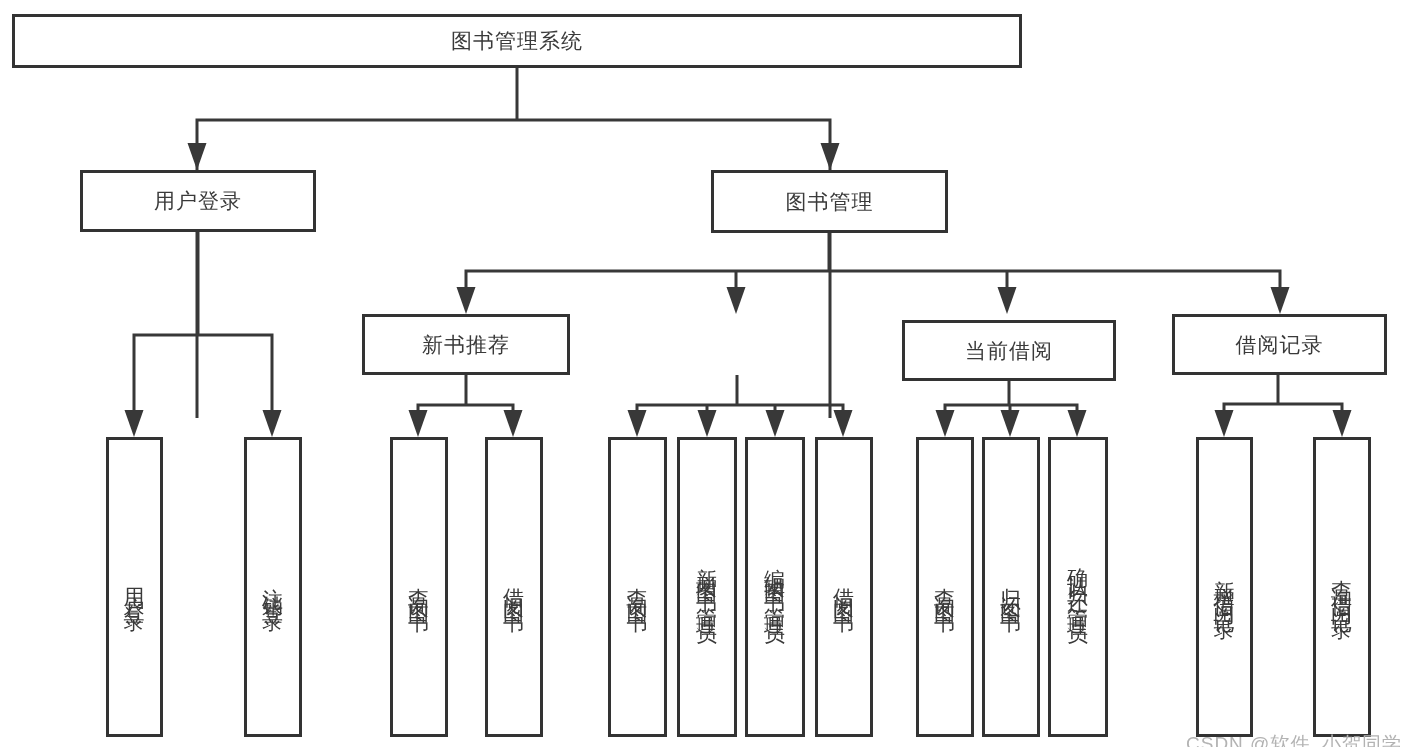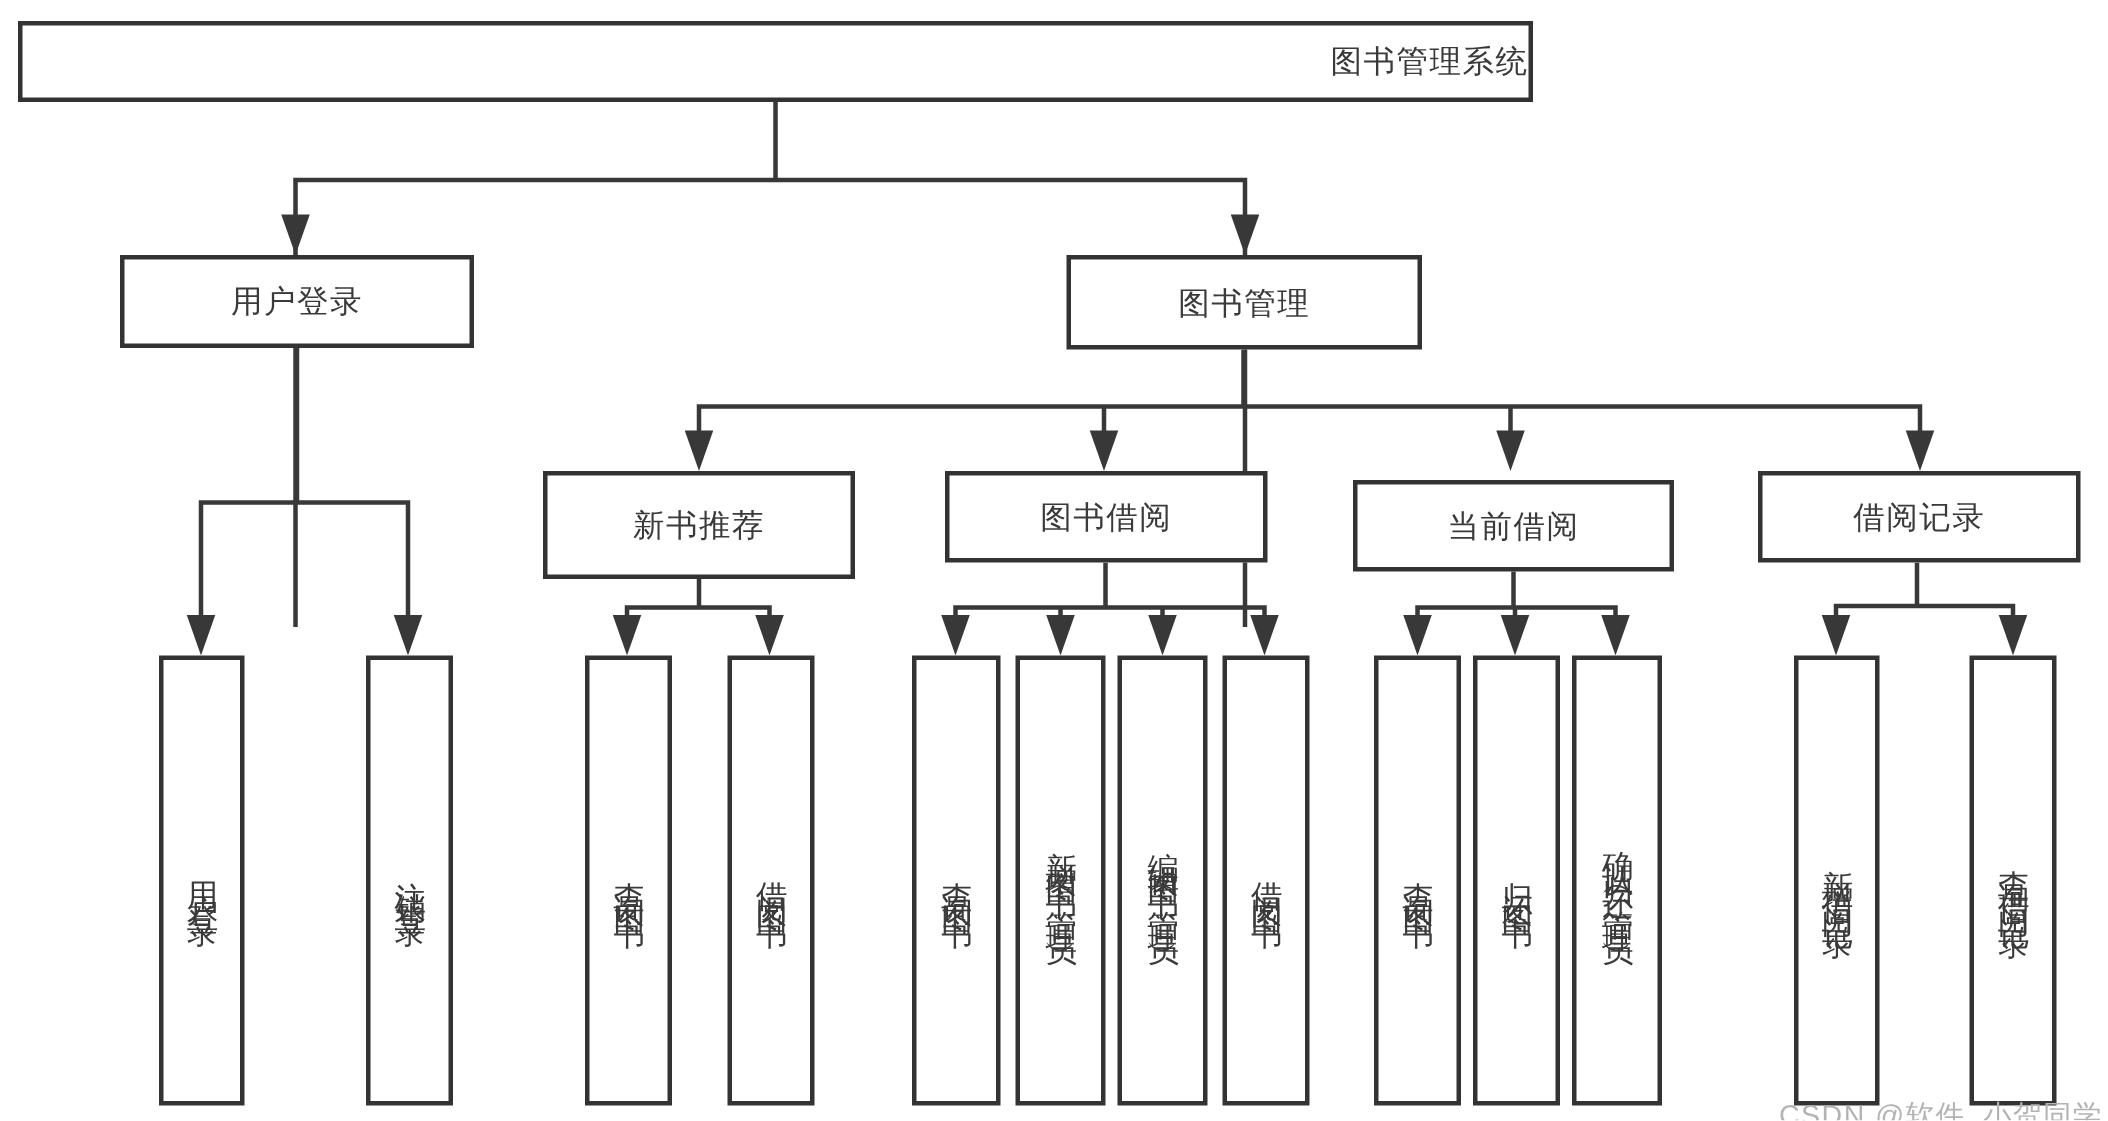--- a/index.html
+++ b/index.html
@@ -94,36 +94,33 @@
       <polygon points="1000.5,410 1019.5,410 1010,437"></polygon>
       <polygon points="1067.5,410 1086.5,410 1077,437"></polygon>
     </g>
     <g>
       <path d="M1278,375 V404 M1222.5,404 H1343.5 M1224,404 V415 M1342,404 V415"></path>
       <polygon points="1214.5,410 1233.5,410 1224,437"></polygon>
       <polygon points="1332.5,410 1351.5,410 1342,437"></polygon>
     </g>
   </svg>
 
-  <div class="node hbox" style="left:12px; top:14px; width:1010px; height:54px;justify-content:flex-end;">
+  <div class="node hbox" style="left:12px; top:14px; width:1010px; height:54px;">
     <span>图书管理系统</span>
   </div>
 
   <div class="node hbox" style="left:80px; top:170px; width:236px; height:62px;">
     <span>用户登录</span>
   </div>
   <div class="node hbox" style="left:711px; top:170px; width:237px; height:63px;">
     <span>图书管理</span>
   </div>
 
-  <div class="node hbox" style="left:362px; top:314px; width:208px; height:72px;">
+  <div class="node hbox" style="left:362px; top:314px; width:208px; height:61px;">
     <span>新书推荐</span>
-  </div>
-  <div class="node hbox" style="left:630px; top:314px; width:215px; height:61px;">
-    <span>图书借阅</span>
   </div>
   <div class="node hbox" style="left:902px; top:320px; width:214px; height:61px;">
     <span>当前借阅</span>
   </div>
   <div class="node hbox" style="left:1172px; top:314px; width:215px; height:61px;">
     <span>借阅记录</span>
   </div>
 
   <div class="node vbox" style="left:106px; top:437px; width:57px; height:300px;">
     <span class="vtext">用户登录</span>

